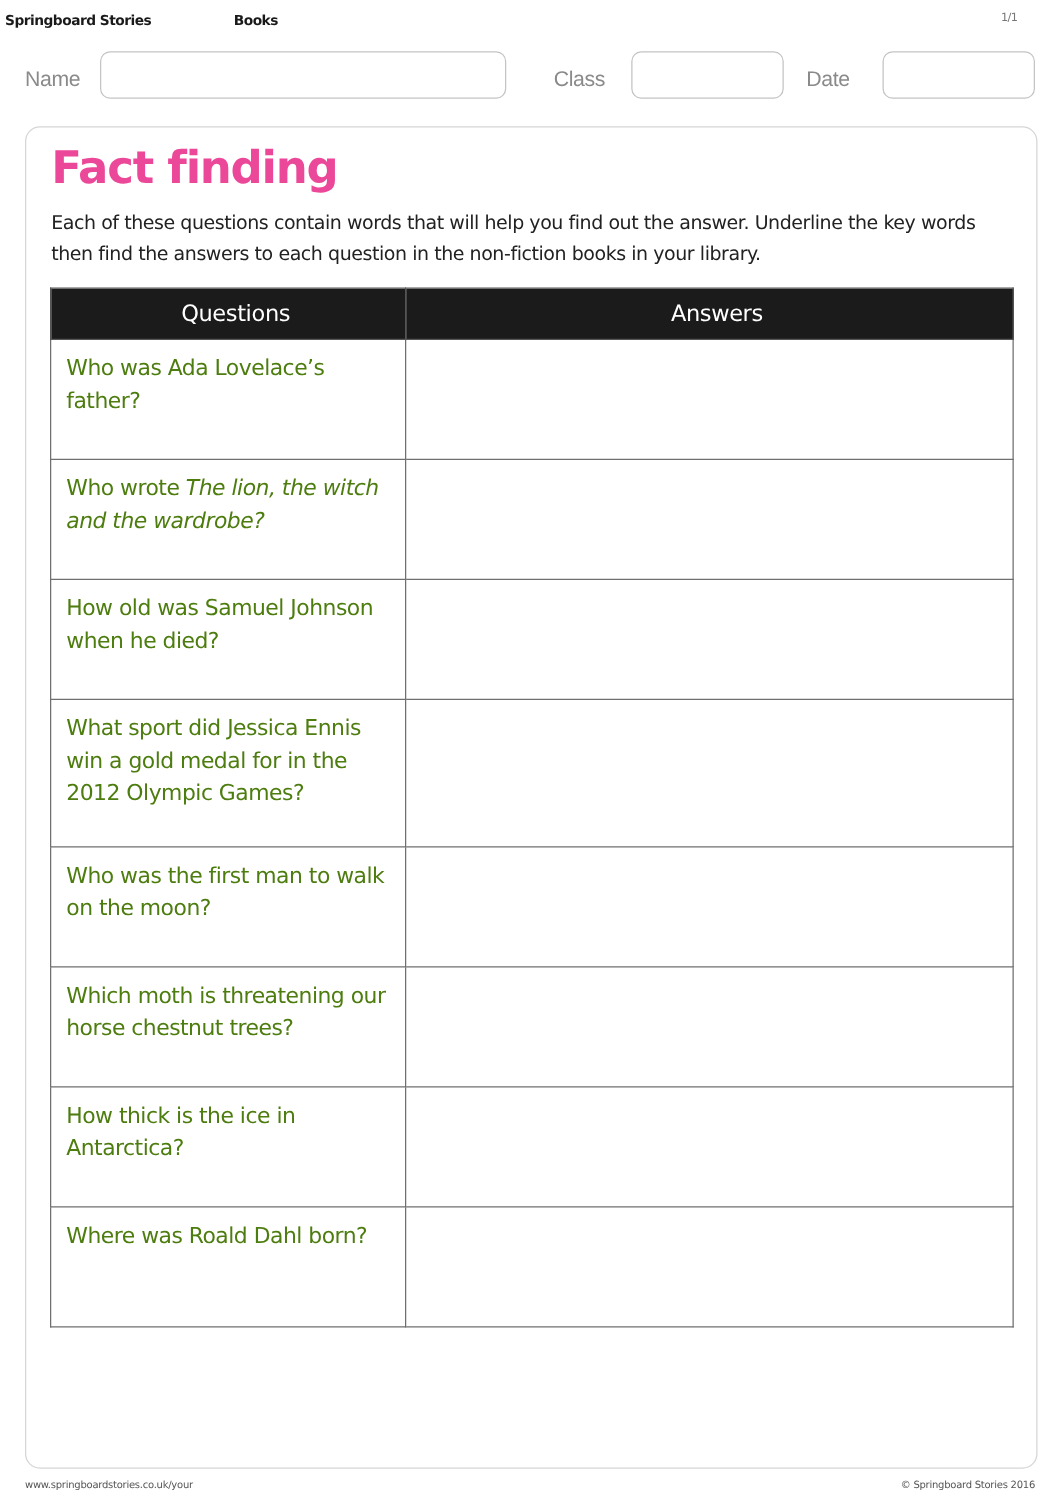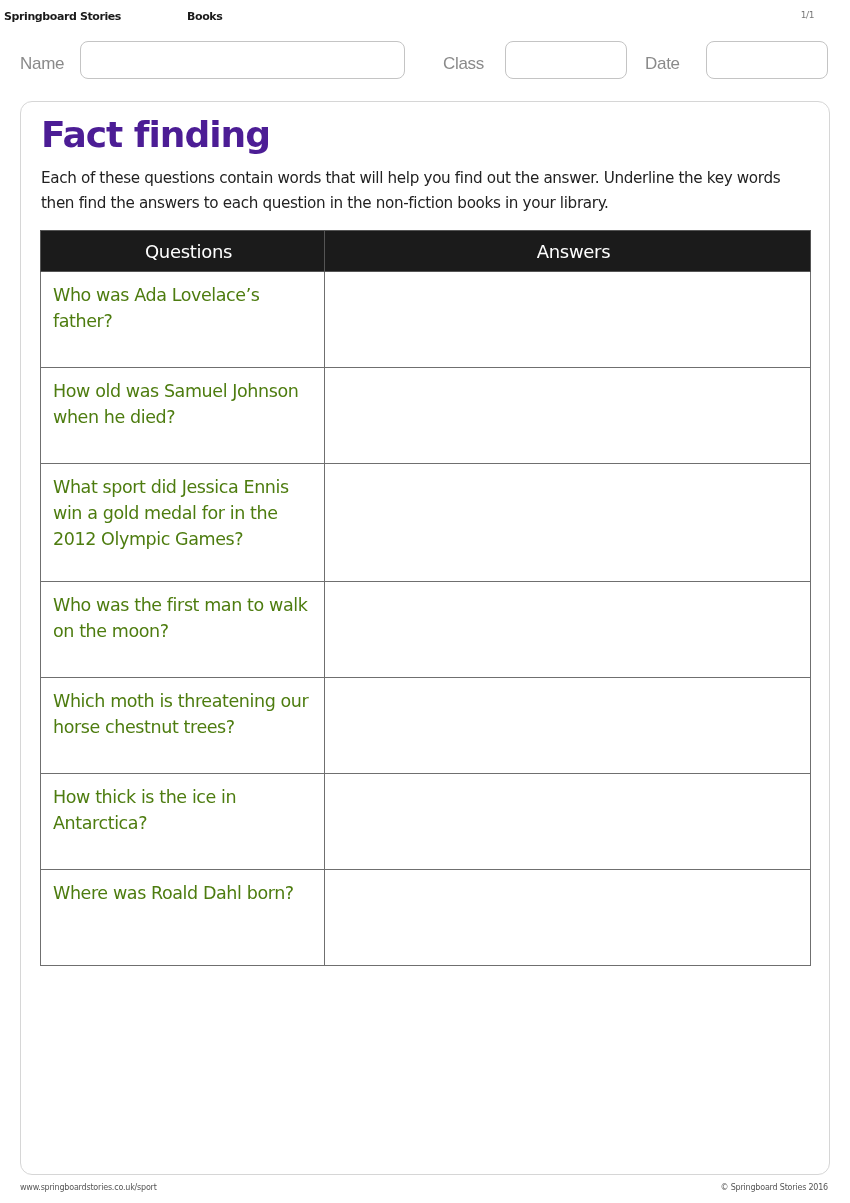--- a/index.html
+++ b/index.html
@@ -5,21 +5,21 @@
     html, body { margin: 0; padding: 0; background: #ffffff; }
     body { width: 850px; height: 1203px; position: relative; overflow: hidden; font-family: "DejaVu Sans", sans-serif; color: #1a1a1a; }
     .topbar { position: absolute; left: 4px; top: 10px; width: 810px; height: 16px; font-size: 11px; font-weight: bold; letter-spacing: -0.4px; }
     .topbar .brand { position: absolute; left: 0; top: 0; }
     .topbar .section { position: absolute; left: 183px; top: 0; }
     .topbar .pages { position: absolute; right: 0; top: 0; font-weight: normal; font-size: 9px; color: #777; }
     .fields { position: absolute; left: 20px; top: 40px; width: 810px; height: 44px; }
     .field-label { position: absolute; top: 14px; font-size: 17px; color: #8a8a8a; font-family: "Liberation Sans", sans-serif; letter-spacing: -0.3px; }
     .field-box { position: absolute; top: 1px; height: 38px; border: 1.5px solid #c4c4c4; border-radius: 8px; background: #fff; box-sizing: border-box; }
     .card { position: absolute; left: 20px; top: 101px; width: 810px; height: 1074px; border: 1.5px solid #d6d6d6; border-radius: 12px; box-sizing: border-box; background: #fff; }
-    .title { position: absolute; left: 41px; top: 114px; font-size: 36px; font-weight: bold; letter-spacing: -1px; color: #4c1d95; }
+    .title { position: absolute; left: 41px; top: 114px; font-size: 36px; font-weight: bold; letter-spacing: -1px; color: #ec4899; }
     .intro { position: absolute; left: 41px; top: 166px; width: 770px; font-size: 15.2px; line-height: 25px; color: #222; letter-spacing: -0.35px; }
     table.qa { position: absolute; left: 40px; top: 230px; width: 771px; border-collapse: collapse; table-layout: fixed; }
     table.qa th { background: #1b1b1b; color: #fff; text-align: center; font-weight: normal; font-size: 18px; height: 40px; padding: 0 0 0 12px; border: 1.5px solid #555; letter-spacing: -0.3px; }
     table.qa td { border: 1.5px solid #6f6f6f; vertical-align: top; padding: 10px 10px 0 12px; font-size: 17.5px; line-height: 26px; color: #4d7c0f; box-sizing: border-box; letter-spacing: -0.4px; }
     table.qa td.ans { padding: 0; }
     table.qa col.c1 { width: 284px; }
     .footer-left { position: absolute; left: 20px; top: 1183px; font-size: 8px; color: #555; letter-spacing: -0.2px; }
     .footer-right { position: absolute; right: 22px; top: 1183px; font-size: 8px; color: #555; letter-spacing: -0.2px; }
     em { font-style: italic; }
   </style>
@@ -56,20 +56,24 @@
       <th>Questions</th>
       <th>Answers</th>
     </tr>
   </thead>
   <tbody>
     <tr style="height:96px;">
       <td>Who was Ada Lovelace’s father?</td>
       <td class="ans"></td>
     </tr>
     <tr style="height:96px;">
+      <td><span>Who wrote </span><em>The lion, the witch and the wardrobe</em><em>?</em></td>
+      <td class="ans"></td>
+    </tr>
+    <tr style="height:96px;">
       <td>How old was Samuel Johnson when he died?</td>
       <td class="ans"></td>
     </tr>
     <tr style="height:118px;margin-left:32px;">
       <td>What sport did Jessica Ennis win a gold medal for in the 2012 Olympic Games?</td>
       <td class="ans"></td>
     </tr>
     <tr style="height:96px;">
       <td>Who was the first man to walk on the moon?</td>
       <td class="ans"></td>
@@ -82,14 +86,14 @@
       <td>How thick is the ice in Antarctica?</td>
       <td class="ans"></td>
     </tr>
     <tr style="height:96px;">
       <td>Where was Roald Dahl born?</td>
       <td class="ans"></td>
     </tr>
   </tbody>
 </table>
 
-<div class="footer-left">www.springboardstories.co.uk/sport</div>
+<div class="footer-left">www.springboardstories.co.uk/your</div>
 <div class="footer-right">© Springboard Stories 2016</div>
 
 </body></html>

